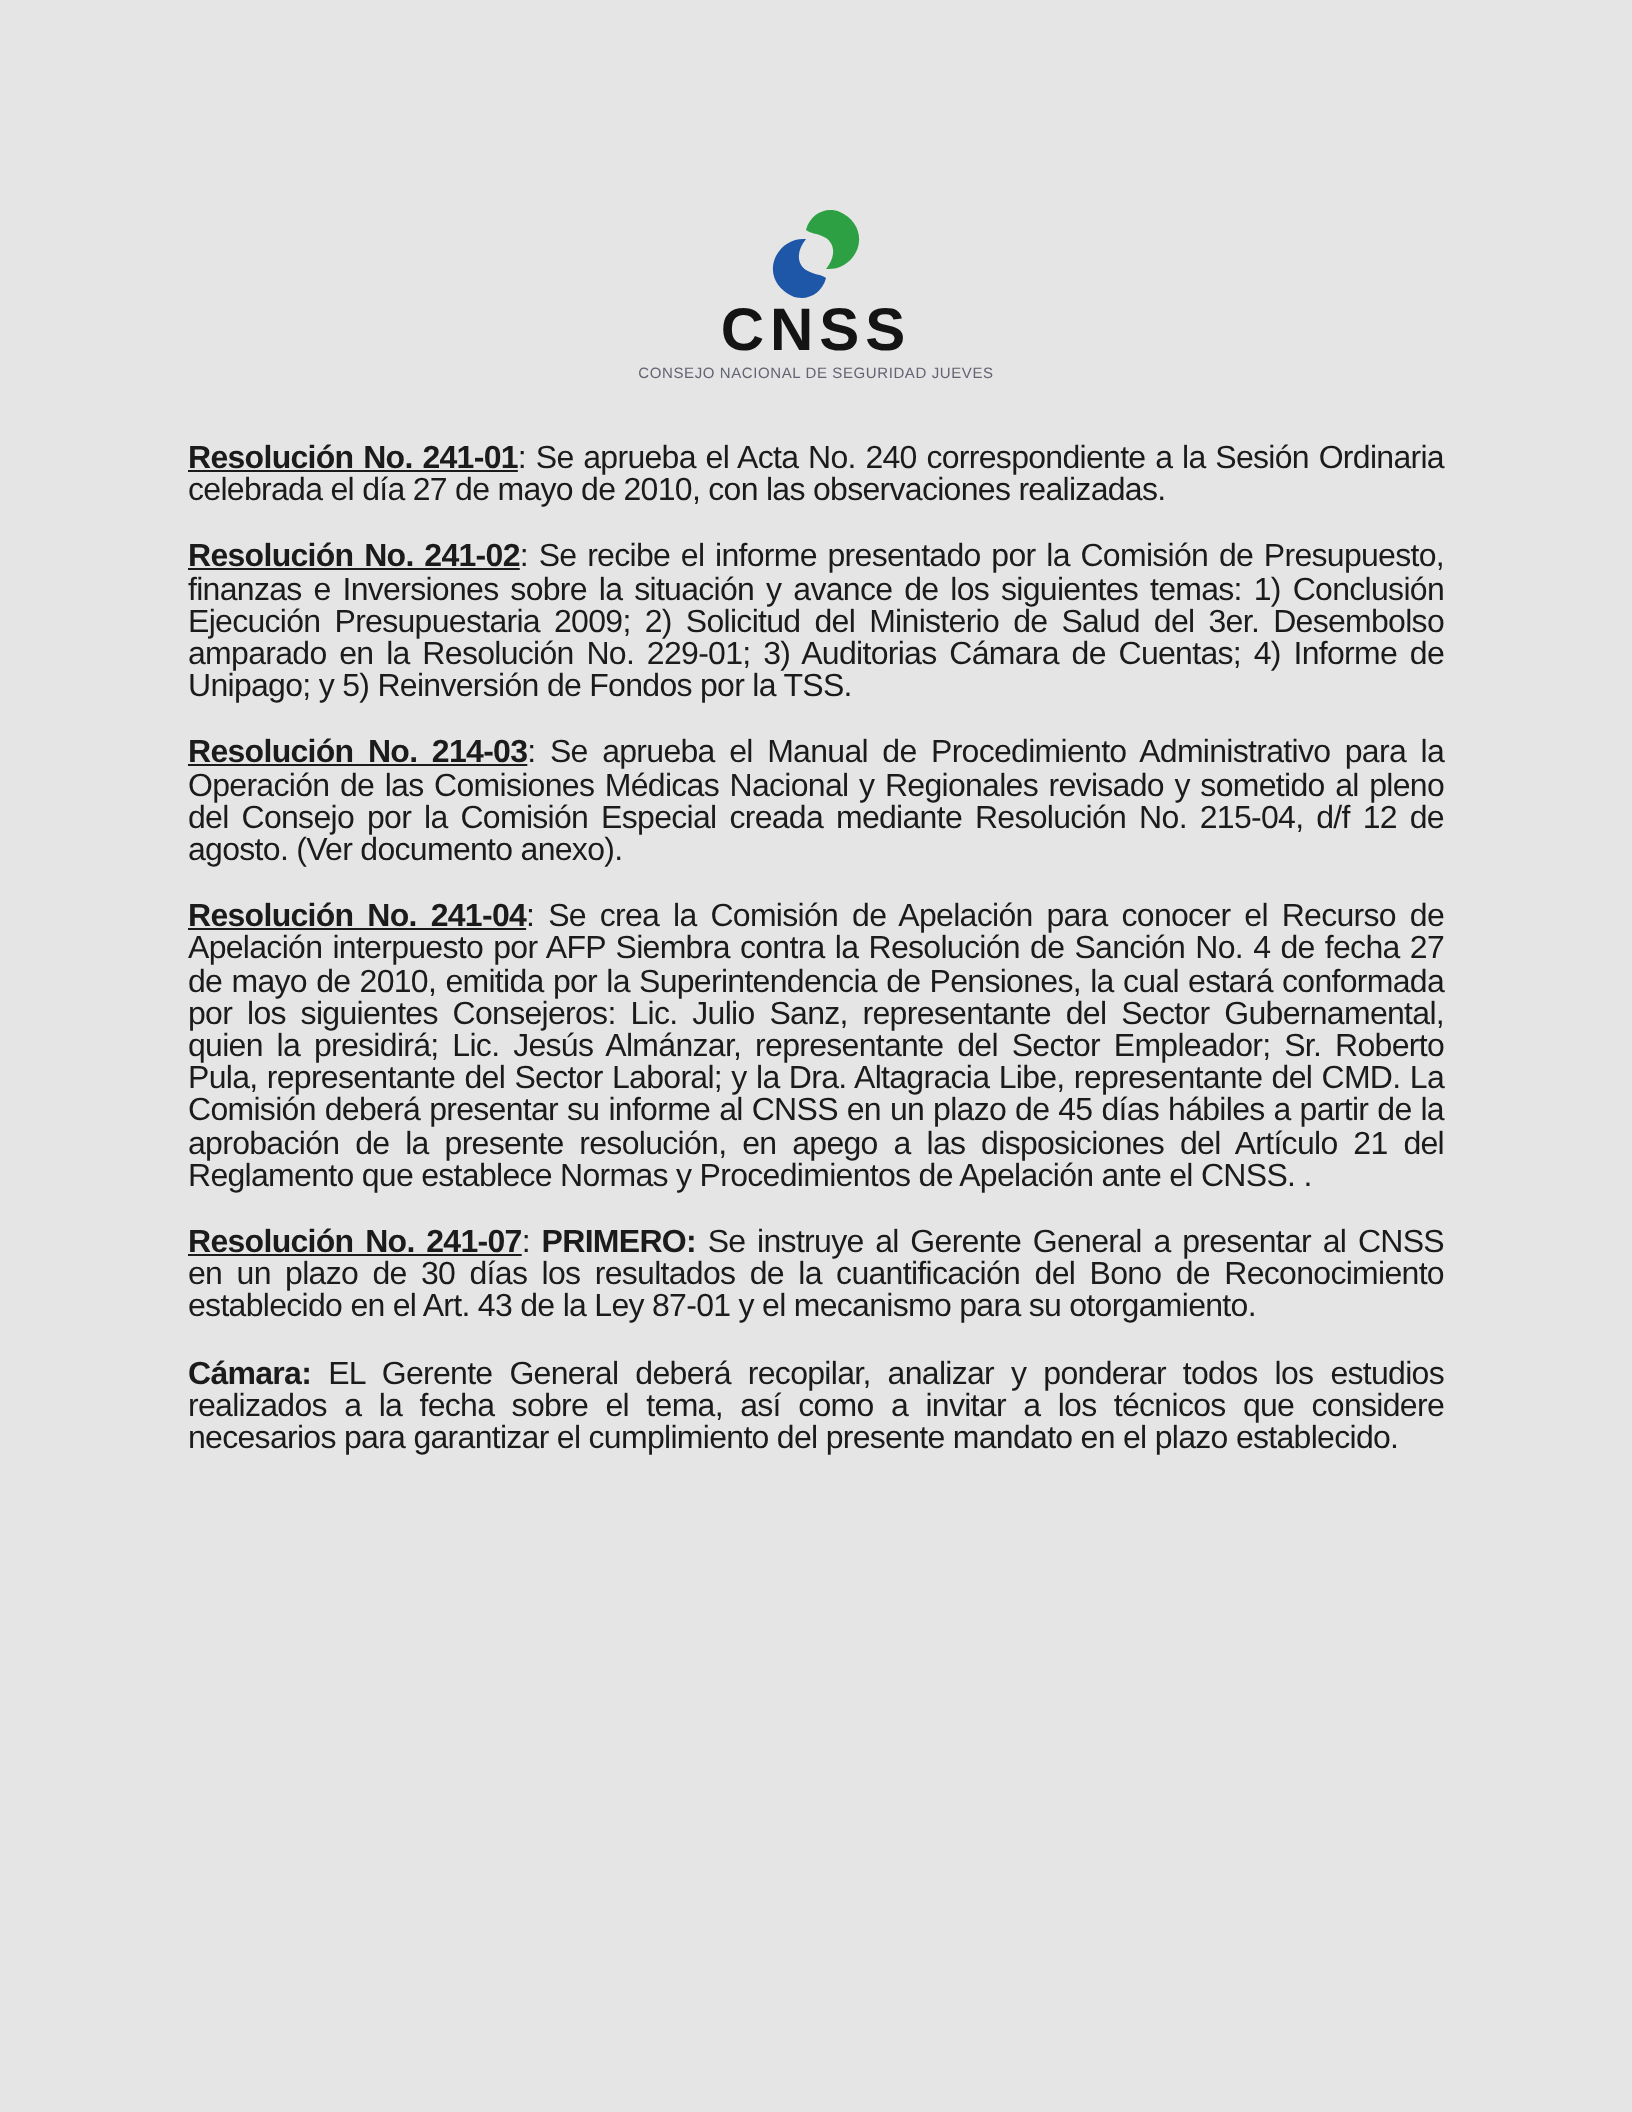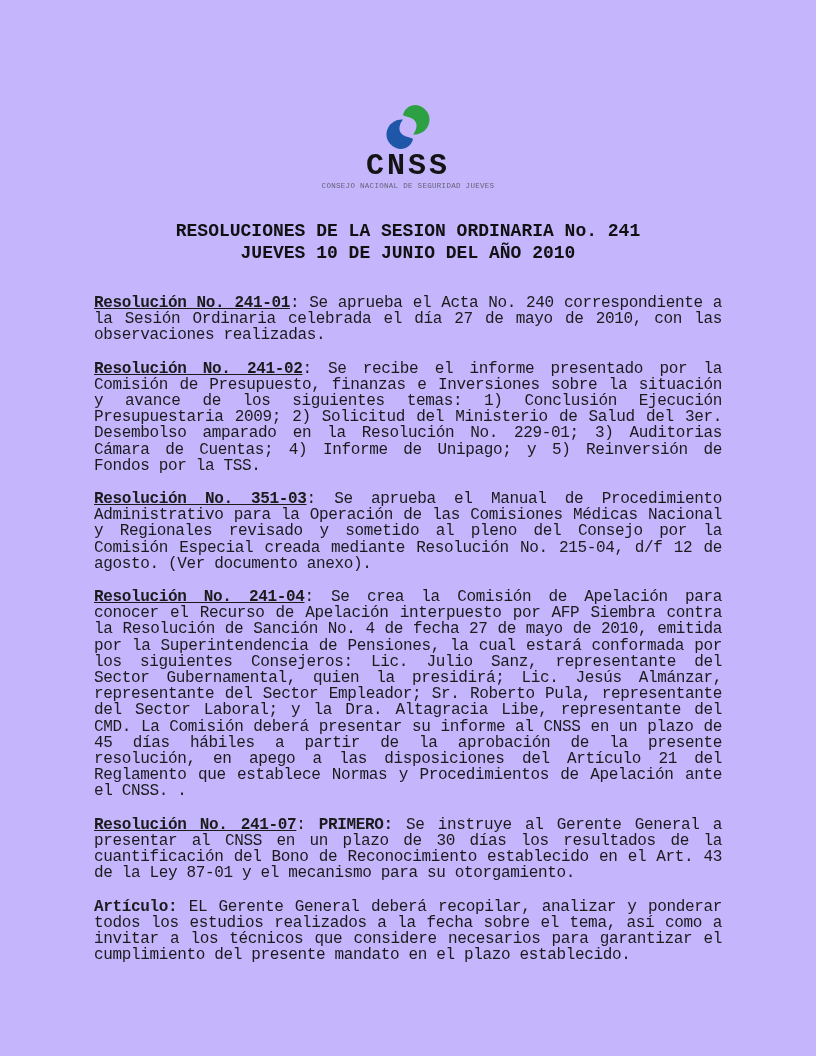--- a/index.html
+++ b/index.html
@@ -1,23 +1,23 @@
 <!DOCTYPE html>
 <html><head>
 <meta charset="utf-8">
 <style>
   html, body { margin: 0; padding: 0; background: #ffffff; }
   .page {
     width: 816px;
     height: 1056px;
     margin: 0 auto;
-    background: #c4b5fd;
+    background: #e5e5e5;
     box-sizing: border-box;
     padding: 98px 94px 0 94px;
-    font-family: Liberation Mono, monospace;
+    font-family: Liberation Sans, sans-serif;
     color: #1b1b1b;
     overflow: hidden;
   }
   .logo { text-align: center; }
   .logo-mark { width: 50px; height: 58px; display: block; margin: 0 auto; }
   .logo-acronym {
     font-size: 30px;
     font-weight: 800;
     letter-spacing: 3px;
     line-height: 26px;
@@ -57,35 +57,31 @@
 
   <div class="logo">
     <svg class="logo-mark" viewBox="0 0 100 100" aria-hidden="true">
       <path d="M40 26 C44 10 60 2 74 8 C90 15 98 32 90 48 C84 60 72 66 60 65 C69 54 70 41 60 34 C52 29 45 30 40 26 Z" fill="#2EA044"></path>
       <path transform="rotate(180 50 50)" d="M40 26 C44 10 60 2 74 8 C90 15 98 32 90 48 C84 60 72 66 60 65 C69 54 70 41 60 34 C52 29 45 30 40 26 Z" fill="#1E56A8"></path>
     </svg>
     <div class="logo-acronym">CNSS</div>
     <div class="logo-subtitle">CONSEJO NACIONAL DE SEGURIDAD JUEVES</div>
   </div>
 
-  <h1 class="doc-title">
-      <span class="t-line">RESOLUCIONES DE LA SESION ORDINARIA No. 241</span>
-      <span class="t-line">JUEVES 10 DE JUNIO DEL AÑO 2010</span>
-    </h1>
 
   <div class="body">
 
     <p><span class="res-label">Resolución No. 241-01</span><span>: Se aprueba el Acta No. 240 correspondiente a la Sesión Ordinaria celebrada el día 27 de mayo de 2010, con las observaciones realizadas.</span></p>
 
     <p><span class="res-label">Resolución No. 241-02</span><span>: Se recibe el informe presentado por la Comisión de Presupuesto, finanzas e Inversiones sobre la situación y avance de los siguientes temas: 1) Conclusión Ejecución Presupuestaria 2009; 2) Solicitud del Ministerio de Salud del 3er. Desembolso amparado en la Resolución No. 229-01; 3) Auditorias Cámara de Cuentas; 4) Informe de Unipago; y 5) Reinversión de Fondos por la TSS.</span></p>
 
-    <p><span class="res-label">Resolución No. 351-03</span><span>: Se aprueba el Manual de Procedimiento Administrativo para la Operación de las Comisiones Médicas Nacional y Regionales revisado y sometido al pleno del Consejo por la Comisión Especial creada mediante Resolución No. 215-04, d/f 12 de agosto. (Ver documento anexo).</span></p>
+    <p><span class="res-label">Resolución No. 214-03</span><span>: Se aprueba el Manual de Procedimiento Administrativo para la Operación de las Comisiones Médicas Nacional y Regionales revisado y sometido al pleno del Consejo por la Comisión Especial creada mediante Resolución No. 215-04, d/f 12 de agosto. (Ver documento anexo).</span></p>
 
     <p><span class="res-label">Resolución No. 241-04</span><span>: Se crea la Comisión de Apelación para conocer el Recurso de Apelación interpuesto por AFP Siembra contra la Resolución de Sanción No. 4 de fecha 27 de mayo de 2010, emitida por la Superintendencia de Pensiones, la cual estará conformada por los siguientes Consejeros: Lic. Julio Sanz, representante del Sector Gubernamental, quien la presidirá; Lic. Jesús Almánzar, representante del Sector Empleador; Sr. Roberto Pula, representante del Sector Laboral; y la Dra. Altagracia Libe, representante del CMD. La Comisión deberá presentar su informe al CNSS en un plazo de 45 días hábiles a partir de la aprobación de la presente resolución, en apego a las disposiciones del Artículo 21 del Reglamento que establece Normas y Procedimientos de Apelación ante el CNSS. .</span></p>
 
     <p><span class="res-label">Resolución No. 241-07</span><span>: </span><span class="b">PRIMERO:</span><span> Se instruye al Gerente General a presentar al CNSS en un plazo de 30 días los resultados de la cuantificación del Bono de Reconocimiento establecido en el Art. 43 de la Ley 87-01 y el mecanismo para su otorgamiento.</span></p>
 
-    <p><span class="b">Artículo:</span><span> EL Gerente General deberá recopilar, analizar y ponderar todos los estudios realizados a la fecha sobre el tema, así como a invitar a los técnicos que considere necesarios para garantizar el cumplimiento del presente mandato en el plazo establecido.</span></p>
+    <p><span class="b">Cámara:</span><span> EL Gerente General deberá recopilar, analizar y ponderar todos los estudios realizados a la fecha sobre el tema, así como a invitar a los técnicos que considere necesarios para garantizar el cumplimiento del presente mandato en el plazo establecido.</span></p>
 
 
   </div>
 
 </div>
 
 </body></html>

